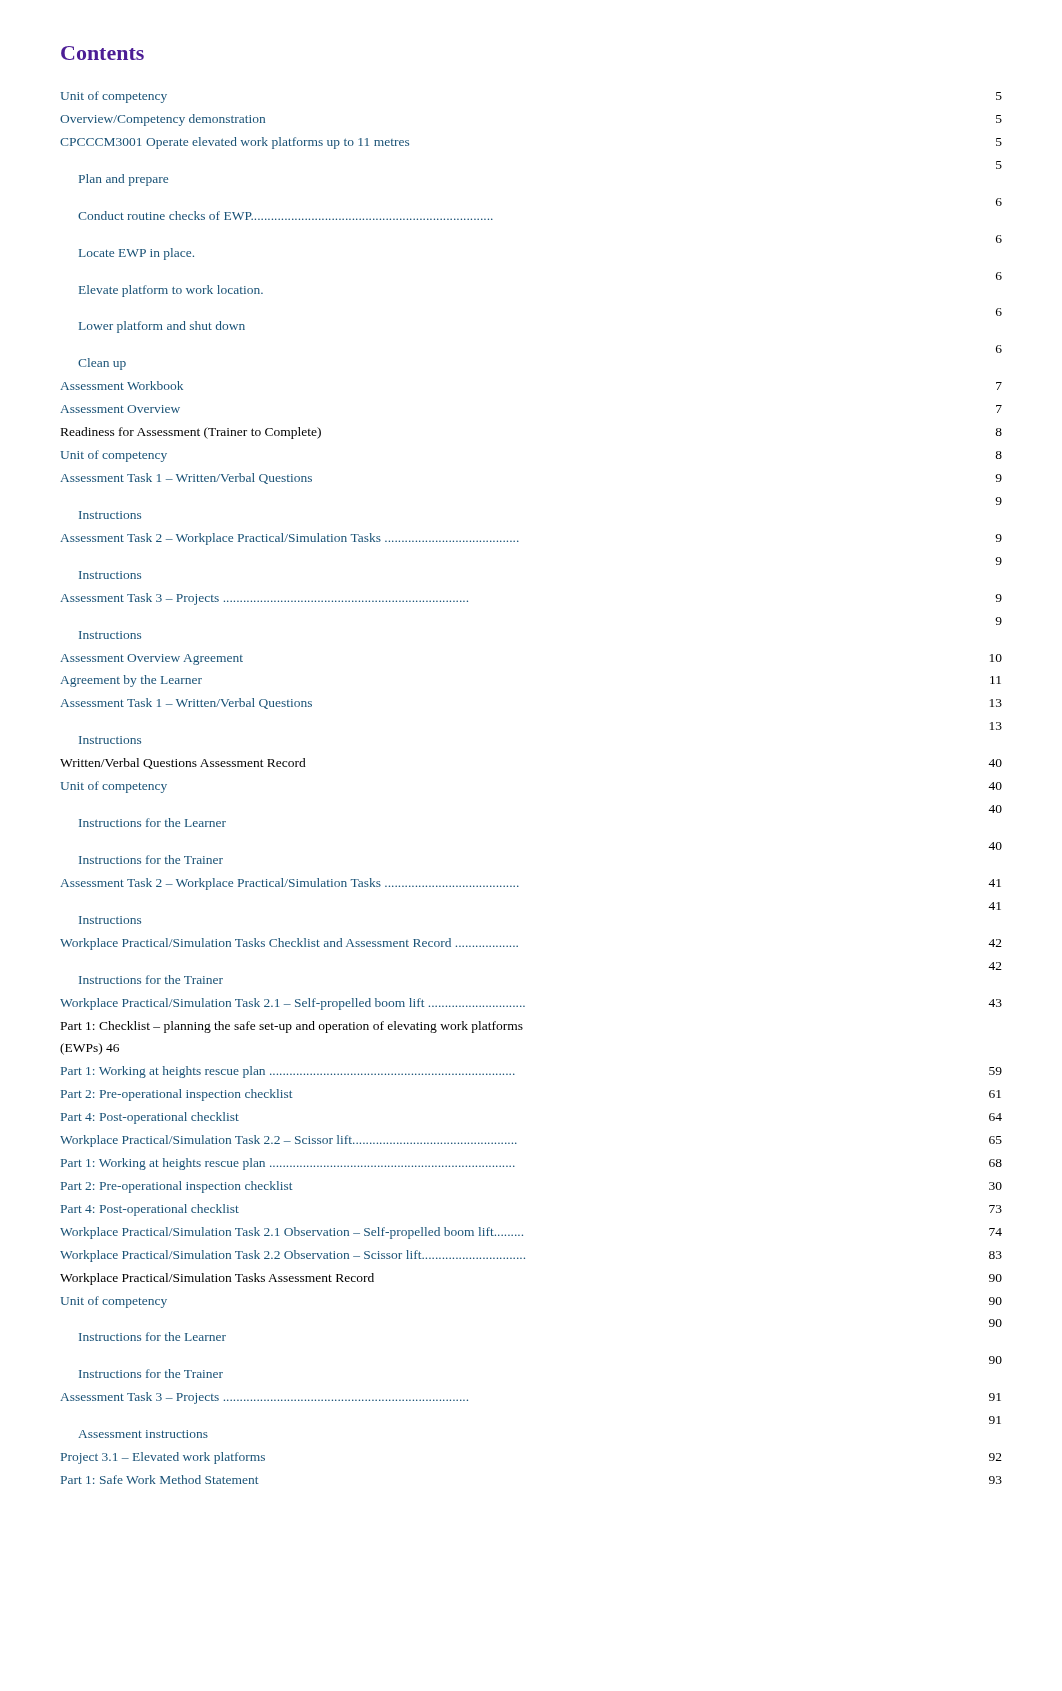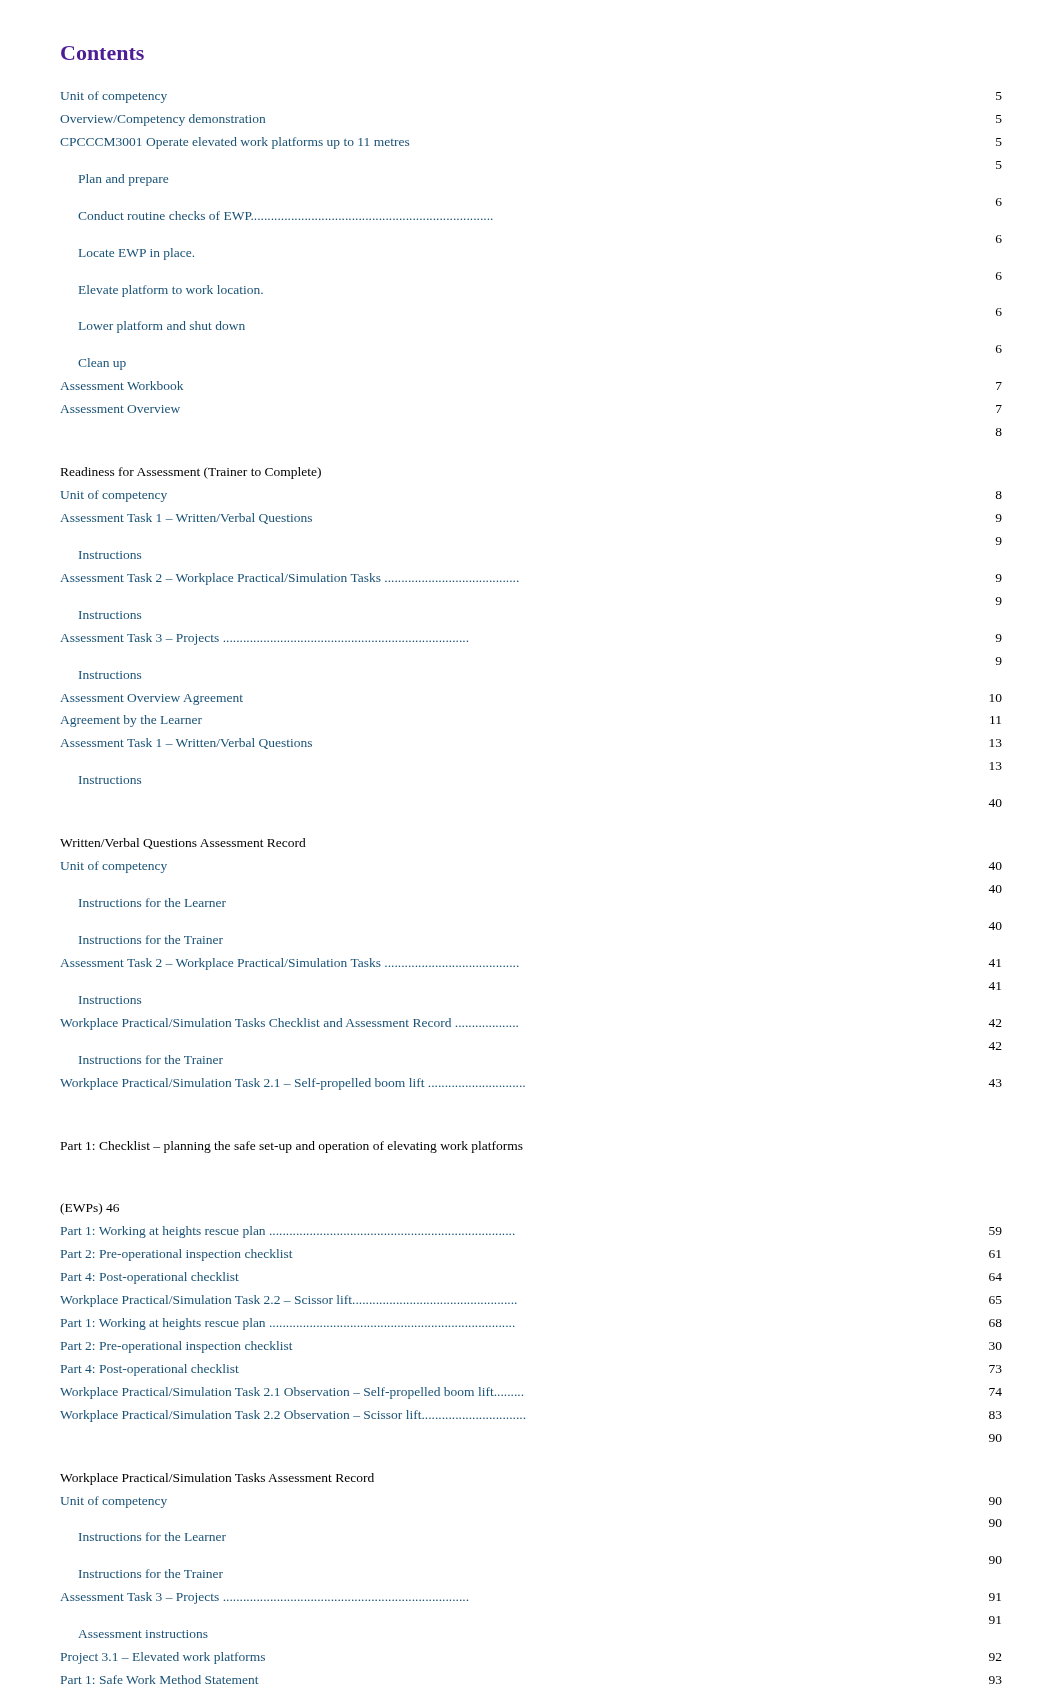--- a/index.html
+++ b/index.html
@@ -28,21 +28,20 @@
       flex: 1;
       color: #1a5276;
       font-size: 13.5px;
     }
     .toc-entry .toc-left.indented-1 {
       padding-left: 18px;
       margin-top: 14px;
     }
     .toc-entry .toc-left.black {
       color: #000;
-      margin-top: 40px;
     }
     .toc-entry .toc-page {
       flex: 0 0 24px;
       text-align: right;
       font-size: 13.5px;
       color: #000;
       margin-left: 4px;
     }
   </style>
 </head>

